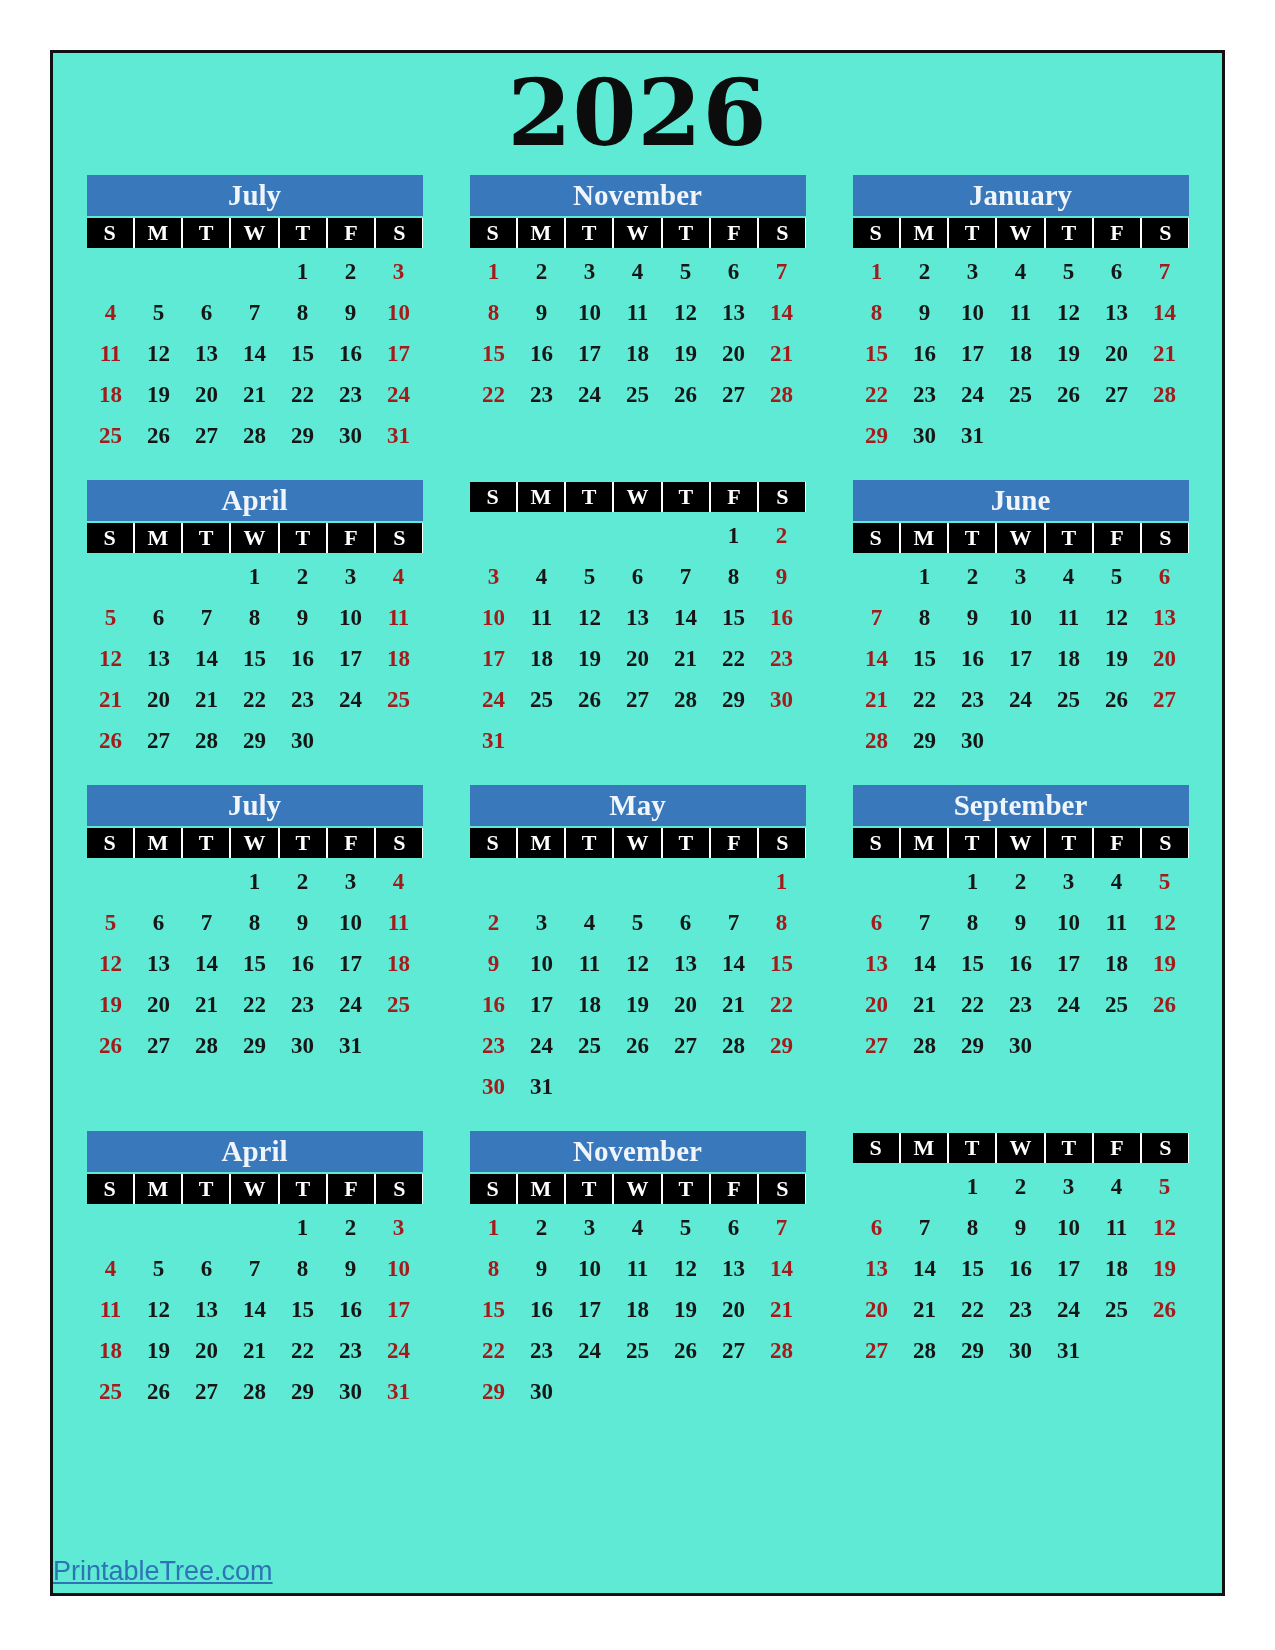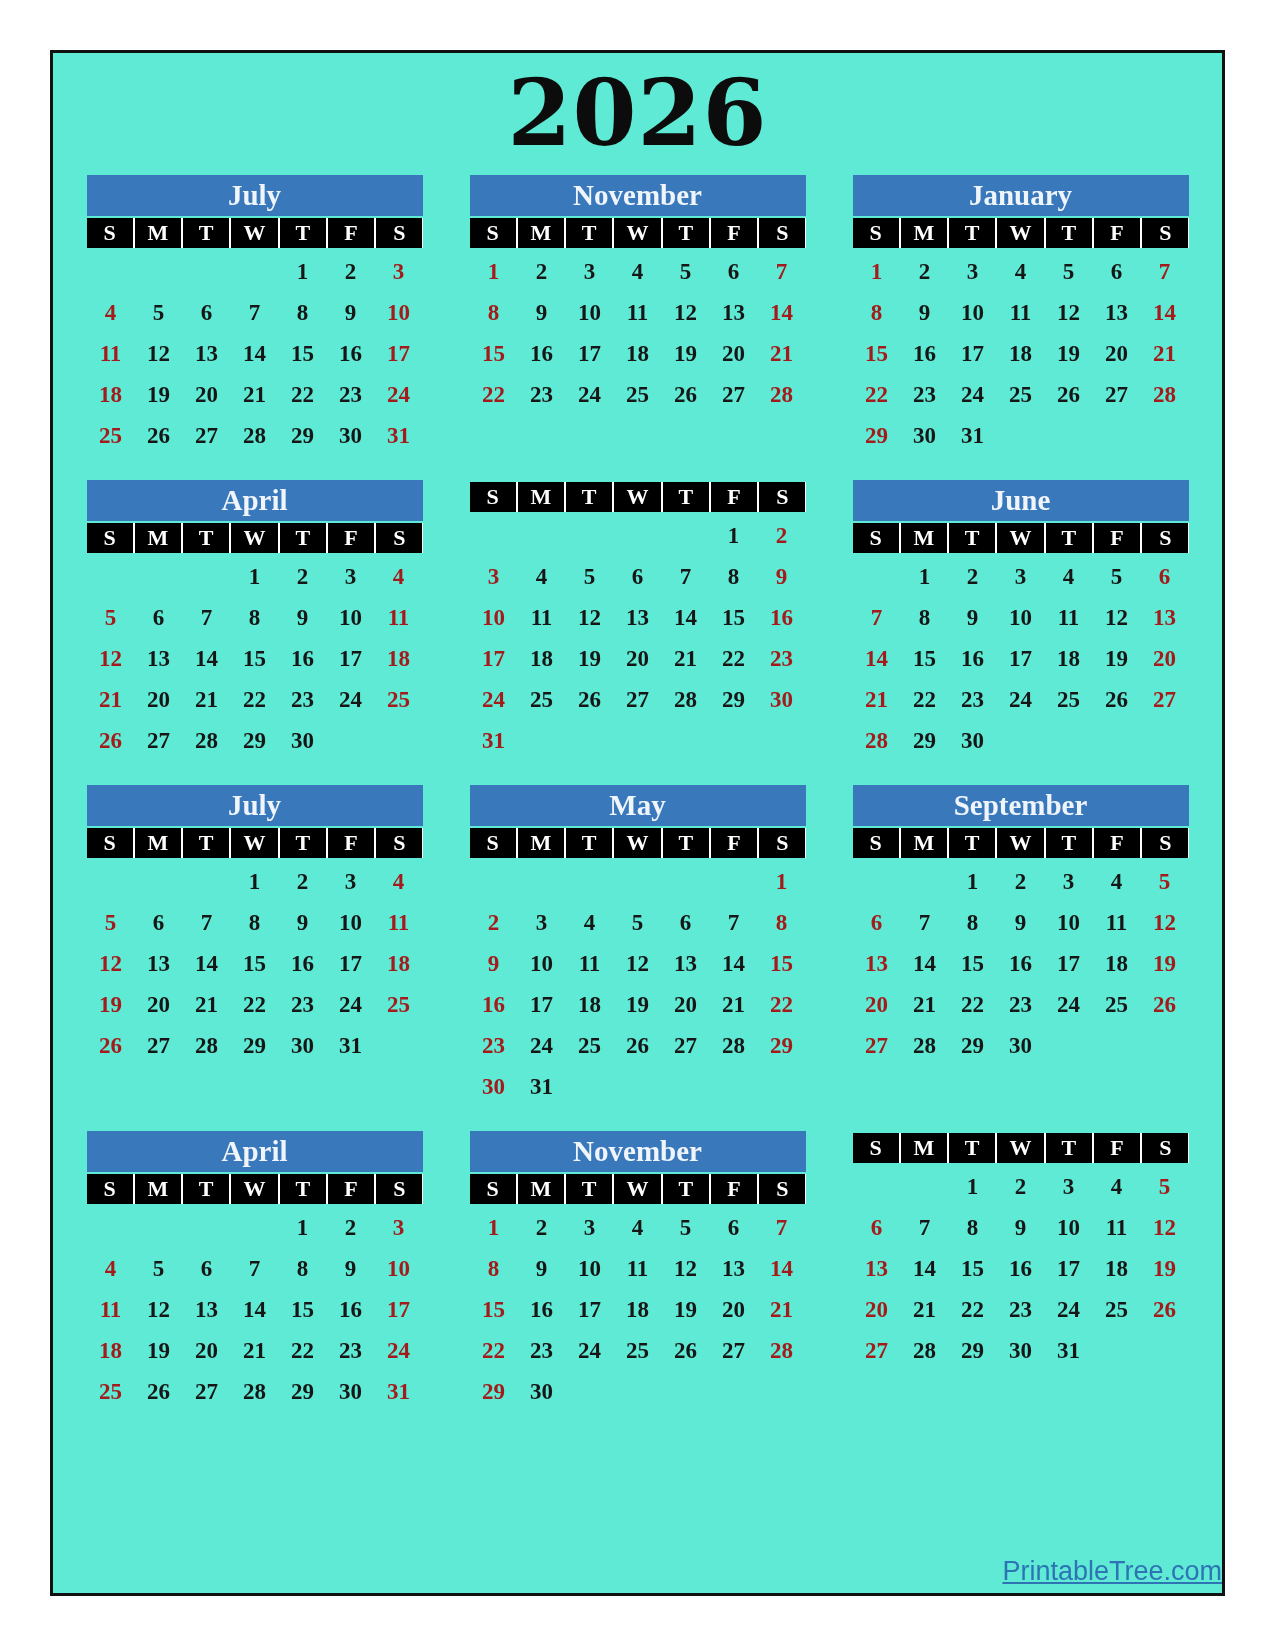--- a/index.html
+++ b/index.html
@@ -39,21 +39,21 @@
     font-weight:bold;font-size:22px;
   }
   .weeks{margin-top:3px;}
   .week-row{display:grid;grid-template-columns:repeat(7,1fr);height:41px;}
   .date-cell{
     text-align:center;line-height:41px;
     font-weight:bold;font-size:23px;color:#161616;
   }
   .week-row .date-cell:first-child,
   .week-row .date-cell:last-child{color:var(--weekend-text,#a31b1b);}
-  .footer{position:absolute;left:0;right:0;bottom:6px;text-align:right;}
+  .footer{position:absolute;left:0;right:0;bottom:6px;text-align:left;}
   .footer-link{
     font-family:"Liberation Sans",sans-serif;
     font-size:27px;color:var(--footer-link,#2e74b5);
     text-decoration:underline;cursor:pointer;
   }
 </style>
 </head>
 <body>
 
 <div class="frame">

